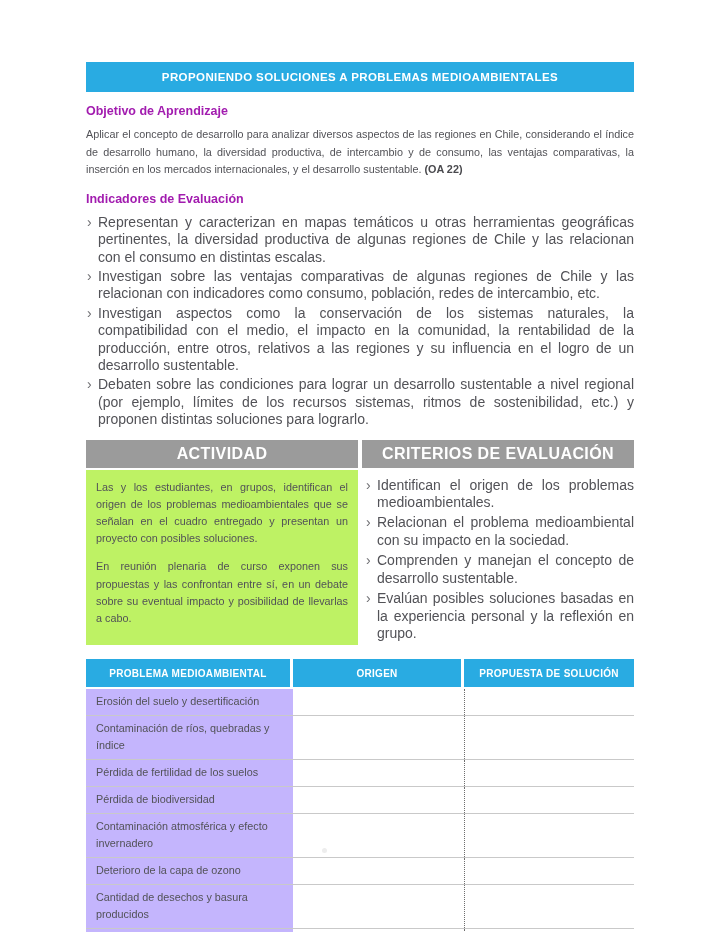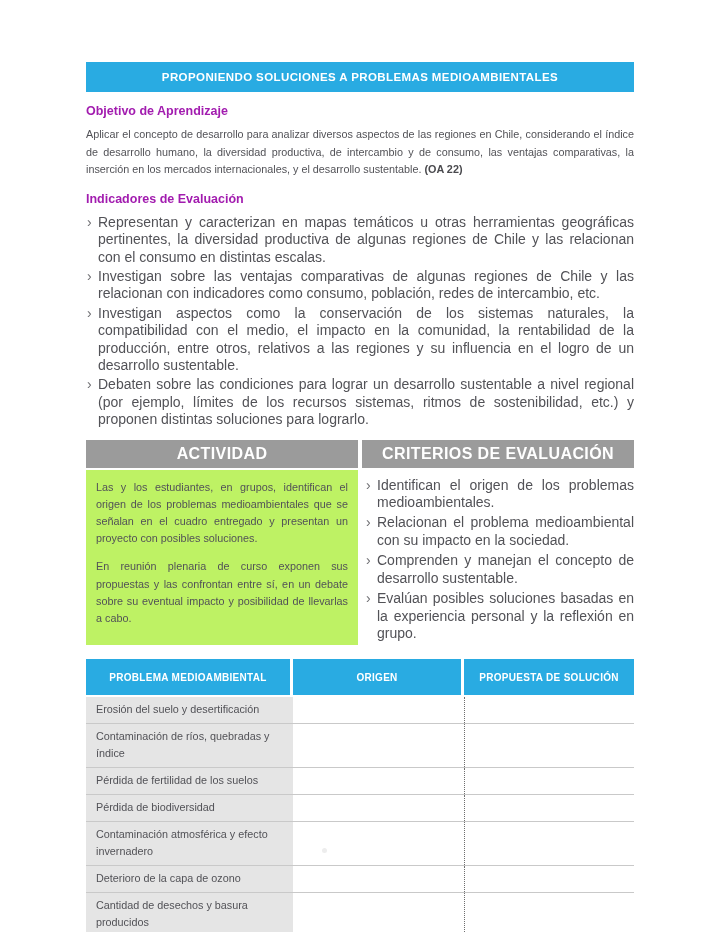--- a/index.html
+++ b/index.html
@@ -108,38 +108,38 @@
   .act-cell-right .blist li { margin-bottom: 3px; }
 
   
   .prob-header {
     display: grid;
     grid-template-columns: 204px 168px 170px;
     column-gap: 3px;
     margin-bottom: 2px;
   }
   .cyan-th {
-    height: 36px;
+    height: 28px;
     background: #29abe2;
     color: #ffffff;
     font-size: 10px;
     font-weight: bold;
     letter-spacing: 0.3px;
     display: flex;
     align-items: center;
     justify-content: center;
     text-align: center;
   }
   .prob-row {
     display: grid;
     grid-template-columns: 207px 171px 170px;
     border-bottom: 1px solid #c9c9c9;
   }
   .prob-cell-name {
-    background: #e5e5e5;
+    background: #c4b5fd;
     padding: 4px 14px 5px 10px;
     font-size: 10.8px;
     line-height: 17px;
     display: flex;
     align-items: center;
   }
   .prob-cell-origin { background: #ffffff; }
   .prob-cell-solution {
     background: #ffffff;
     border-left: 1px dotted #6e6e6e;

